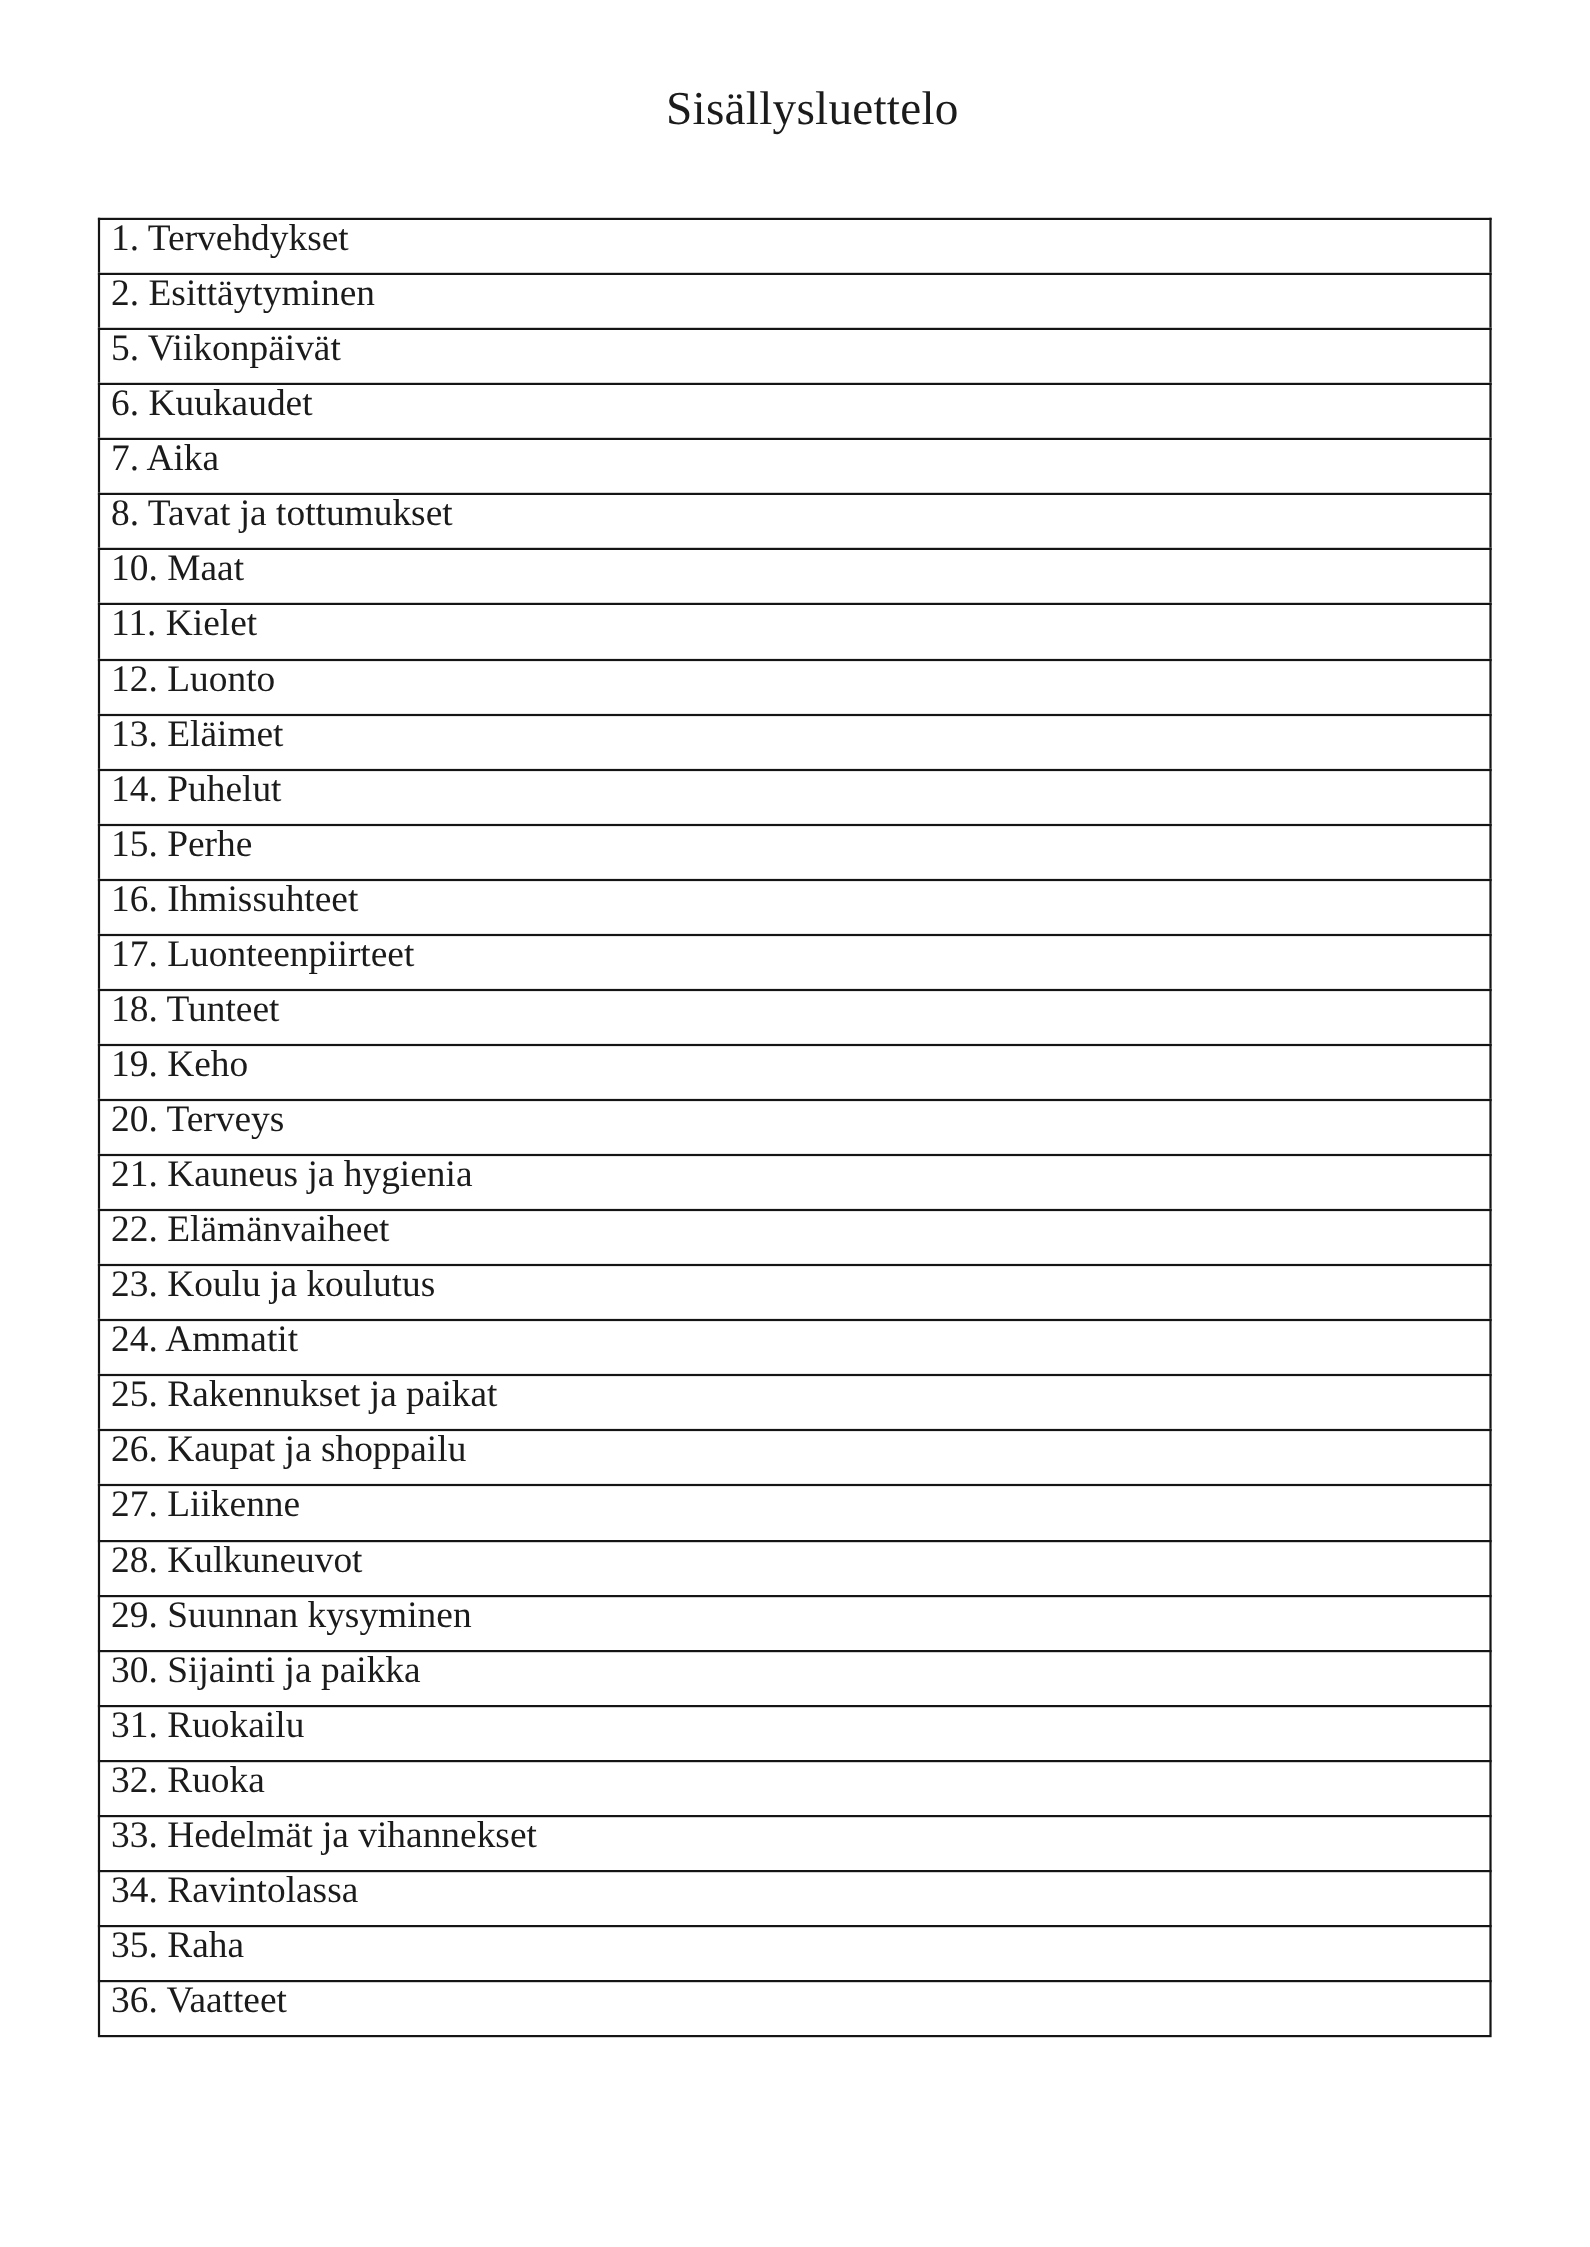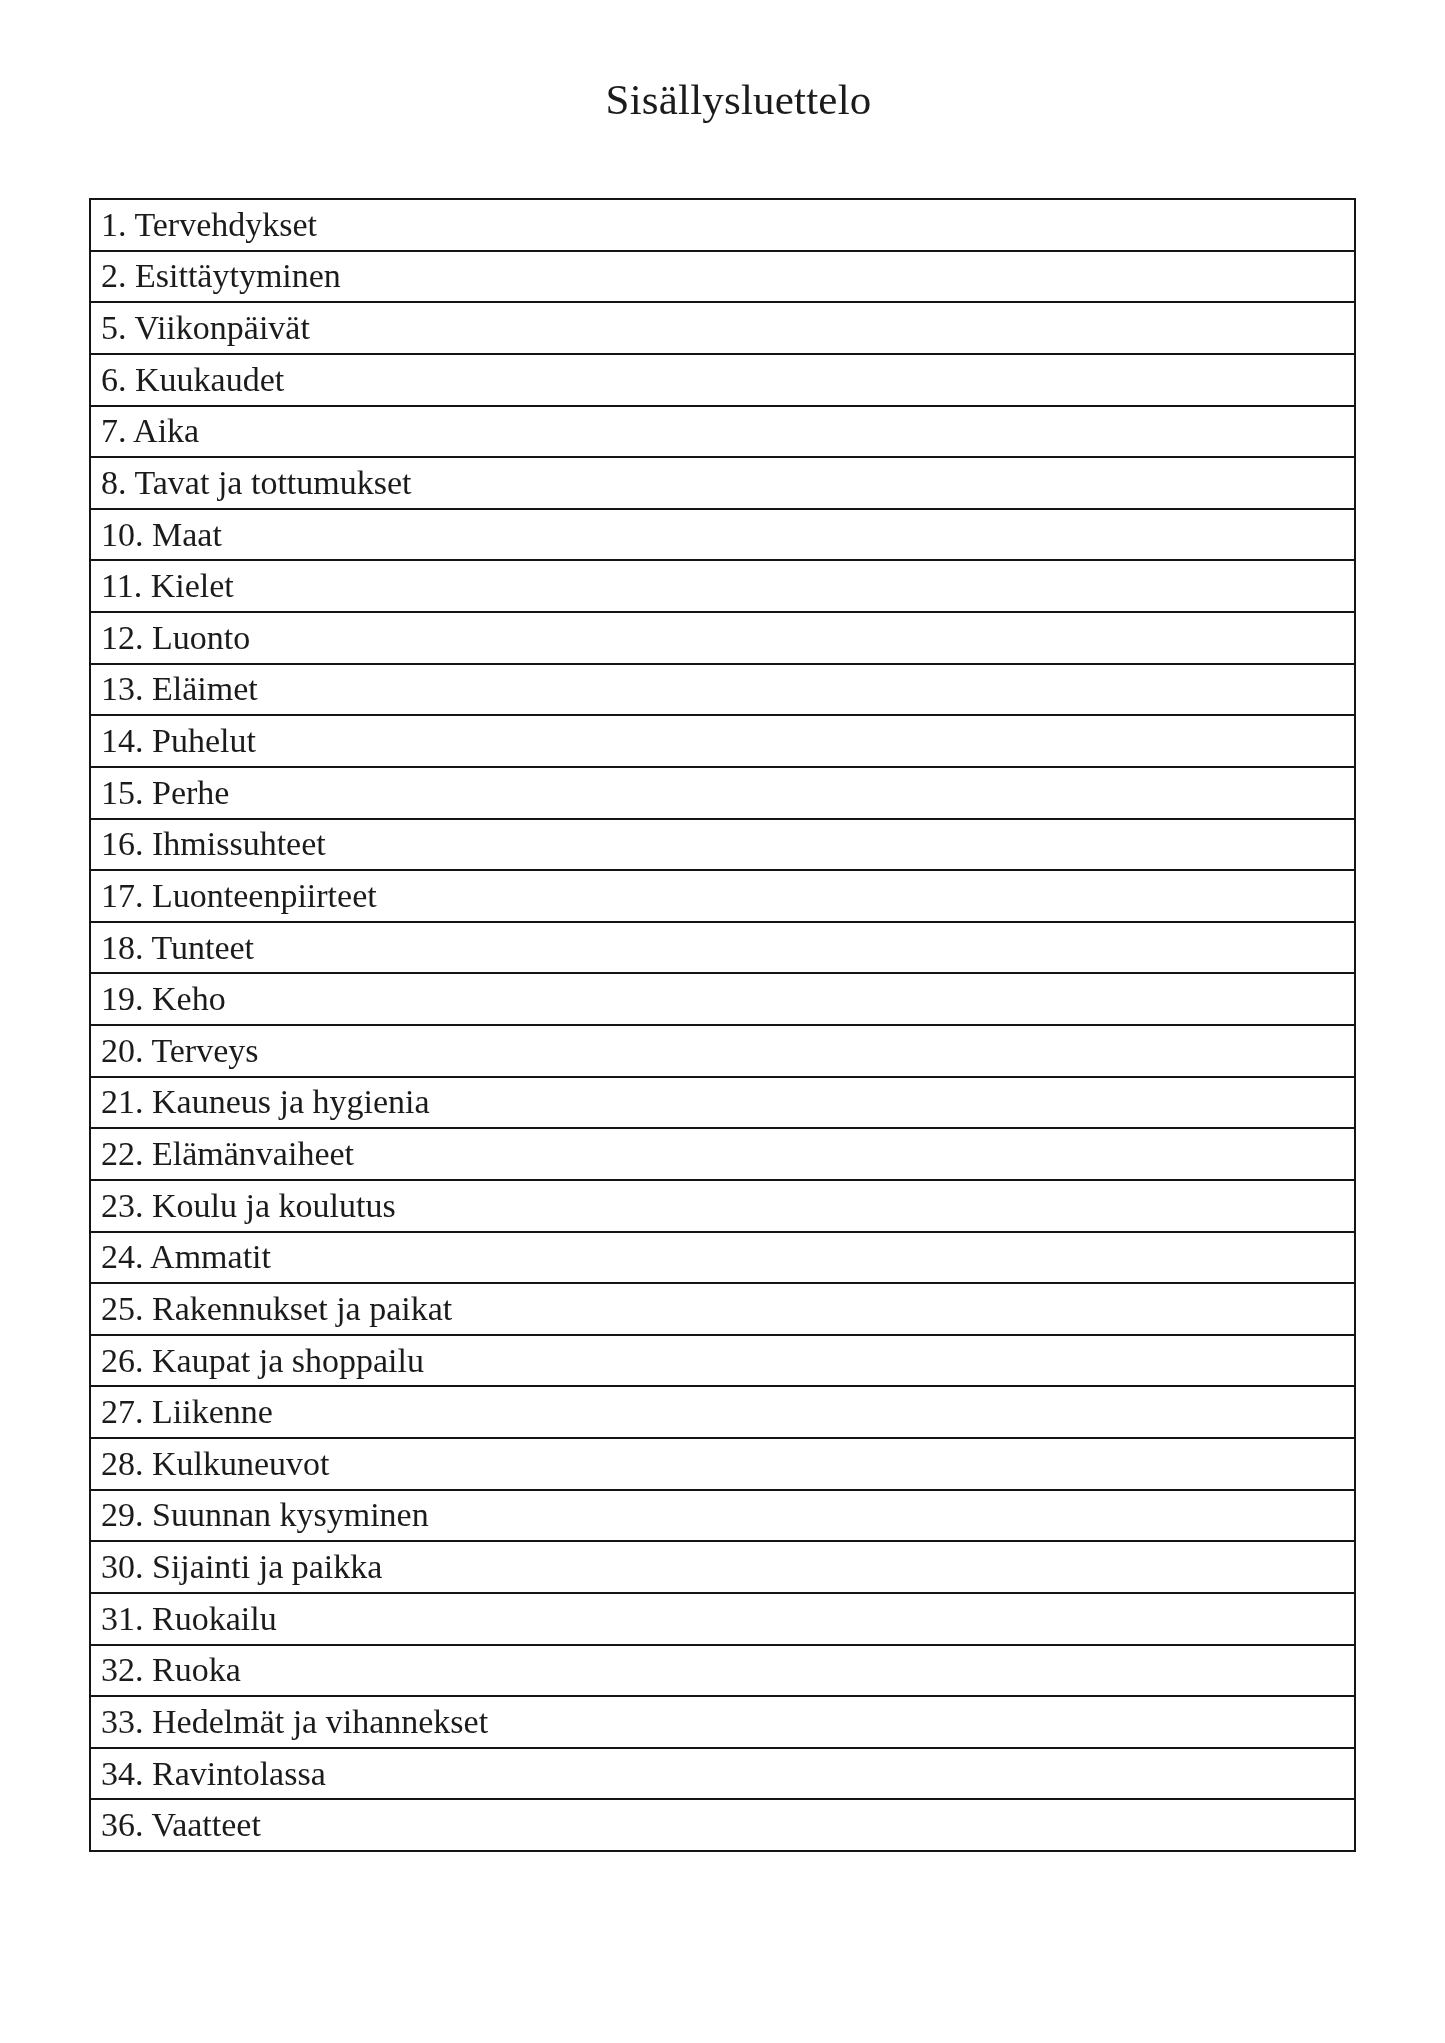--- a/index.html
+++ b/index.html
@@ -38,21 +38,21 @@
     flex-direction: column;
     border-bottom: 2px solid #151515;
     box-sizing: border-box;
   }
   .toc-row {
     flex: 1 1 0;
     box-sizing: border-box;
     border: 2px solid #151515;
     border-bottom: none;
     display: flex;
-    align-items: center;
+    align-items: flex-start;
     padding-left: 10px;
     font-size: 34px;
     line-height: 1;
     white-space: nowrap;
     overflow: hidden;
     background: #ffffff;
   }
 </style>
 </head>
 <body>
@@ -181,18 +181,21 @@
   </div>
 
   <div class="toc-row">
     <span>33. Hedelmät ja vihannekset</span>
   </div>
 
   <div class="toc-row">
     <span>34. Ravintolassa</span>
   </div>
 
+  <div class="toc-row">
+    <span>35. Raha</span>
+  </div>
 
   <div class="toc-row">
     <span>36. Vaatteet</span>
   </div>
 </div>
 </div>
 
 </body></html>

